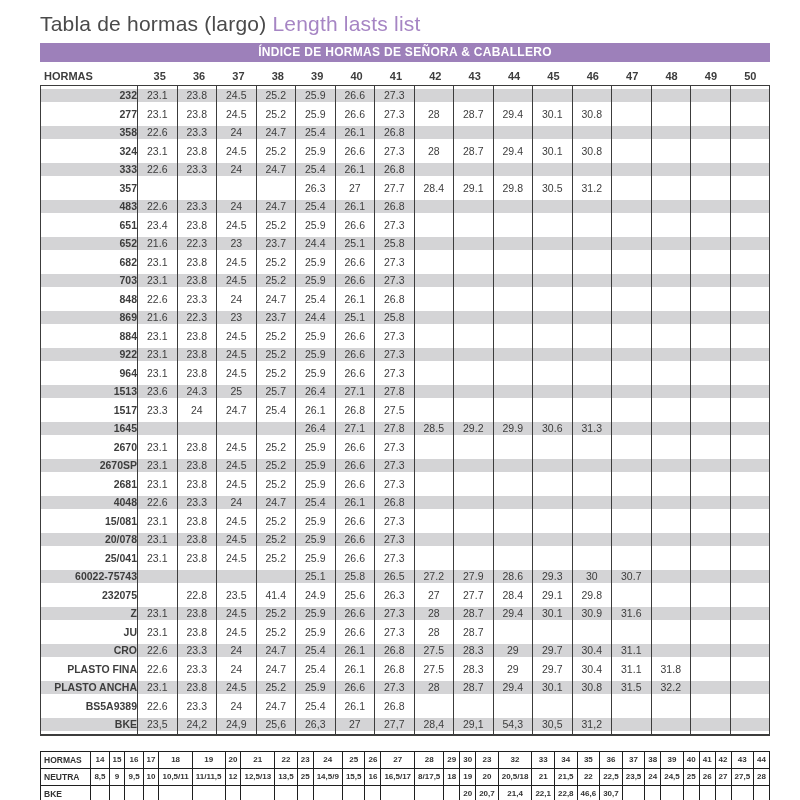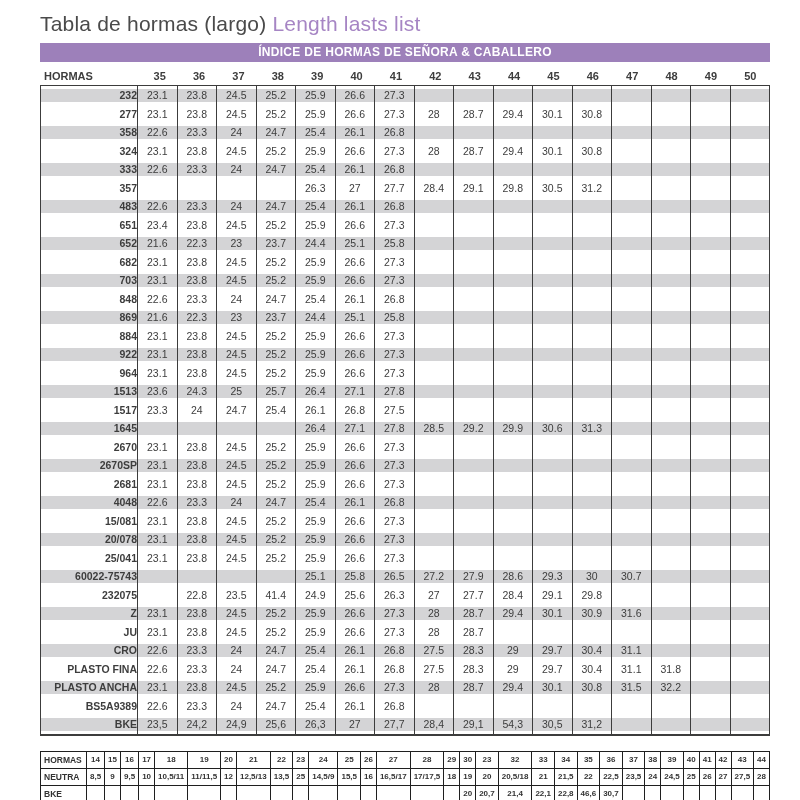--- a/index.html
+++ b/index.html
@@ -845,21 +845,21 @@
           <td>10,5/11</td>
           <td>11/11,5</td>
           <td>12</td>
           <td>12,5/13</td>
           <td>13,5</td>
           <td>25</td>
           <td>14,5/9</td>
           <td>15,5</td>
           <td>16</td>
           <td>16,5/17</td>
-          <td>17/17,5</td>
+          <td>8/17,5</td>
           <td>18</td>
           <td>19</td>
           <td>20</td>
           <td>20,5/18</td>
           <td>21</td>
           <td>21,5</td>
           <td>22</td>
           <td>22,5</td>
           <td>23,5</td>
           <td>24</td>

